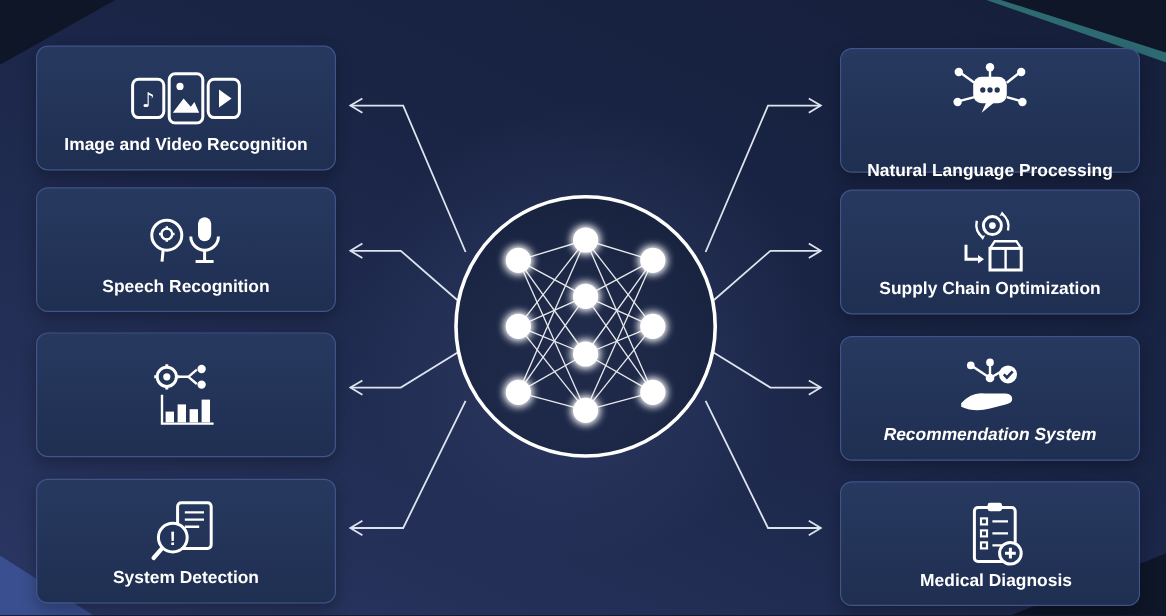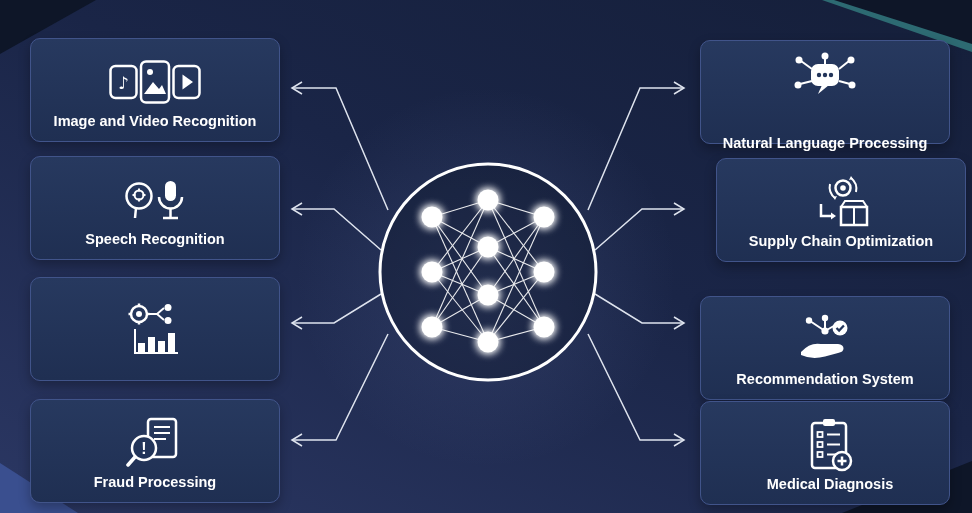--- a/index.html
+++ b/index.html
@@ -179,21 +179,21 @@
       <svg width="58" height="52" viewBox="0 0 58 52">
         <rect x="22" y="2" width="28" height="38" rx="3" fill="none" stroke="#fff" stroke-width="2.5"></rect>
         <line x1="28" y1="10" x2="44" y2="10" stroke="#fff" stroke-width="2"></line>
         <line x1="28" y1="16" x2="44" y2="16" stroke="#fff" stroke-width="2"></line>
         <line x1="28" y1="22" x2="40" y2="22" stroke="#fff" stroke-width="2"></line>
         <circle cx="18" cy="31" r="12" fill="#223459" stroke="#fff" stroke-width="2.5"></circle>
         <text x="18" y="37" font-size="16" font-weight="bold" fill="#fff" text-anchor="middle" font-family="Liberation Sans, sans-serif">!</text>
         <line x1="9" y1="40" x2="2" y2="48" stroke="#fff" stroke-width="3.5" stroke-linecap="round"></line>
       </svg>
     </div>
-    <div class="card-label">Fraud Processing</div>
+    <div class="card-label">System Detection</div>
   </div>
 
   <div class="card" style="left:700px;top:40px;gap:32px;">
     <div class="icon-wrap">
       <svg width="66" height="52" viewBox="0 0 66 52">
         <line x1="20" y1="17" x2="9" y2="9" stroke="#fff" stroke-width="2"></line>
         <line x1="47" y1="17" x2="57" y2="9" stroke="#fff" stroke-width="2"></line>
         <line x1="20" y1="29" x2="8" y2="32" stroke="#fff" stroke-width="2"></line>
         <line x1="47" y1="29" x2="58" y2="32" stroke="#fff" stroke-width="2"></line>
         <line x1="33" y1="13" x2="33" y2="5" stroke="#fff" stroke-width="2"></line>
@@ -205,40 +205,40 @@
         <rect x="19" y="12" width="28" height="22" rx="7" fill="#fff"></rect>
         <path d="M30 33 l-4 9 l11 -9 z" fill="#fff"></path>
         <circle cx="27" cy="23" r="2.2" fill="#223459"></circle>
         <circle cx="33" cy="23" r="2.2" fill="#223459"></circle>
         <circle cx="39" cy="23" r="2.2" fill="#223459"></circle>
       </svg>
     </div>
     <div class="card-label">Natural Language Processing</div>
   </div>
 
-  <div class="card" style="left:700px;top:158px;margin-left:16px;">
+  <div class="card" style="left:700px;top:158px;">
     <div class="icon-wrap">
       <svg width="60" height="52" viewBox="0 0 60 52">
         <circle cx="32" cy="12" r="7.5" fill="none" stroke="#fff" stroke-width="2.5"></circle>
         <circle cx="32" cy="12" r="2.8" fill="#fff"></circle>
         <path d="M45 16 a14 14 0 0 0 -5 -14" fill="none" stroke="#fff" stroke-width="2"></path>
         <path d="M40 0 l2 3 l-4 1 z" fill="#fff"></path>
         <path d="M19 8 a14 14 0 0 0 5 14" fill="none" stroke="#fff" stroke-width="2"></path>
         <path d="M24 24 l-2 -3 l4 -1 z" fill="#fff"></path>
         <rect x="30" y="31" width="26" height="18" fill="none" stroke="#fff" stroke-width="2.5"></rect>
         <line x1="43" y1="31" x2="43" y2="49" stroke="#fff" stroke-width="2"></line>
         <path d="M30 31 l4 -6 h18 l4 6" fill="none" stroke="#fff" stroke-width="2"></path>
         <path d="M10 28 v12 h10" fill="none" stroke="#fff" stroke-width="2.5"></path>
         <path d="M20 36.5 l5 3.5 l-5 3.5 z" fill="#fff"></path>
       </svg>
     </div>
     <div class="card-label">Supply Chain Optimization</div>
   </div>
 
-  <div class="card" style="left:700px;top:296px;">
+  <div class="card" style="left:700px;top:280px;font-style:italic;">
     <div class="icon-wrap">
       <svg width="60" height="52" viewBox="0 0 60 52">
         <line x1="30" y1="17" x2="15" y2="7" stroke="#fff" stroke-width="2"></line>
         <line x1="30" y1="17" x2="30" y2="5" stroke="#fff" stroke-width="2"></line>
         <line x1="30" y1="17" x2="44" y2="9" stroke="#fff" stroke-width="2"></line>
         <circle cx="14" cy="6.5" r="3.2" fill="#fff"></circle>
         <circle cx="30" cy="4" r="3.2" fill="#fff"></circle>
         <circle cx="30" cy="17" r="3.6" fill="#fff"></circle>
         <circle cx="45" cy="14" r="7.5" fill="#fff"></circle>
         <path d="M41.5 14 l2.6 2.6 l4.8 -5.2" stroke="#223459" stroke-width="2.2" fill="none"></path>

